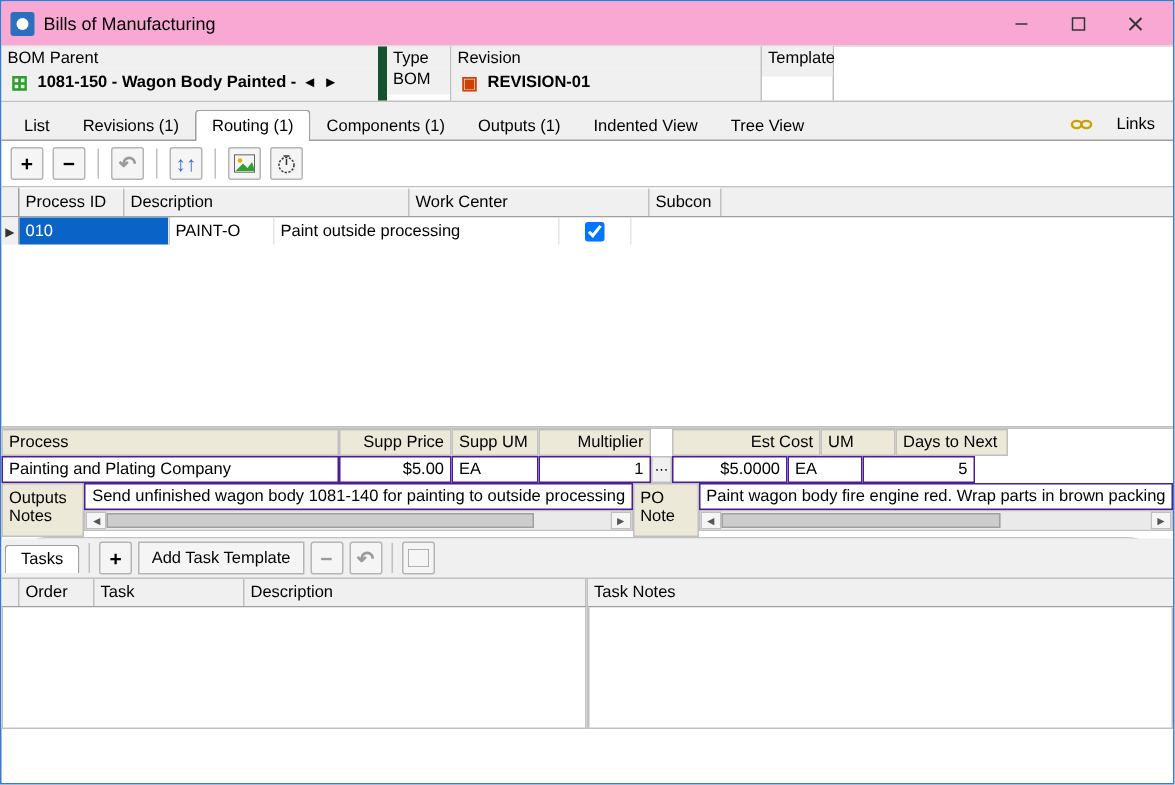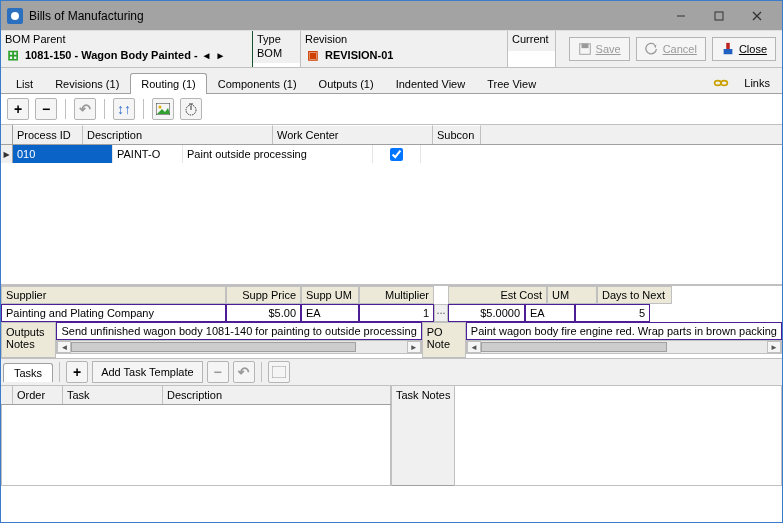--- a/index.html
+++ b/index.html
@@ -1,18 +1,18 @@
 <!DOCTYPE html>
 <html><head>
 <meta charset="utf-8">
 <style>
   * { box-sizing: border-box; margin: 0; padding: 0; }
   body { font-family: Tahoma, Arial, sans-serif; font-size: 11px; background: #fff; color: #000; }
   .window { width: 783px; height: 523px; border: 1px solid #3a7bcc; position: relative; background: #fff; display: flex; flex-direction: column; }
-  .titlebar { height: 30px; background: #a3a3a3; display: flex; align-items: center; padding: 0 6px; border-bottom: 1px solid #ddd; }
+  .titlebar { height: 30px; background: #f9a8d4; display: flex; align-items: center; padding: 0 6px; border-bottom: 1px solid #ddd; }
   .titlebar .logo { width: 16px; height: 16px; background: #2b6fbf; border-radius: 2px; position: relative; margin-right: 6px; }
   .titlebar .logo::after { content: ""; position: absolute; width: 8px; height: 8px; background: #fff; border-radius: 50%; top: 4px; left: 4px; }
   .titlebar .title { flex: 1; font-size: 12px; }
   .winbtn { width: 38px; height: 26px; display: flex; align-items: center; justify-content: center; color: #555; cursor: pointer; }
 
   .row1 { display: flex; border-bottom: 1px solid #c0c0c0; }
   .panel-block { border-right: 1px solid #c0c0c0; display: flex; flex-direction: column; }
   .panel-label { font-size: 11px; padding: 2px 4px 0 4px; color: #000; background: #f0f0f0;}
   .panel-body { display: flex; align-items: center; padding: 2px 4px 4px 4px; gap: 4px; background:#f0f0f0;}
   .inner-block { display: flex; flex-direction: column; }
@@ -50,28 +50,28 @@
   .details { display:flex; flex-direction:column; padding:0; border-top:1px solid #c0c0c0;}
   .detrow { display:flex; }
   .det-label { background:#ece9d8; border:1px solid #c0c0c0; padding:3px 4px; font-size:11px; height:18px; display:flex;align-items:center;}
   .det-input { background:#fff; border:1px solid #4c1d95; padding:2px 4px; font-size:11px; height:18px; display:flex;align-items:center; overflow:hidden;white-space:nowrap;}
   .det-input.right{justify-content:flex-end}
   .scrollbar-h { height:14px; background:#f0f0f0; border:1px solid #c0c0c0; display:flex; align-items:center; }
   .scrollbar-h .sbtn{width:14px;height:12px;display:flex;align-items:center;justify-content:center;font-size:8px;color:#555;border:1px solid #c0c0c0;background:#f5f5f5;}
   .scrollbar-h .strack{flex:1;height:12px;background:#eaeaea;position:relative;}
   .scrollbar-h .sthumb{position:absolute;height:10px;top:1px;background:#cdcdcd;border:1px solid #a0a0a0;}
 
-  .tasks { display:flex; flex-direction:column; border-top:1px solid #c0c0c0;}
+  .tasks { display:flex; flex-direction:column; border-top:1px solid #c0c0c0;border-radius:31px;}
   .taskbar { display:flex; align-items:center; gap:4px; padding:2px 0; border-bottom:1px solid #c0c0c0; background:#f0f0f0;}
   .taskbar .tab2 { padding:3px 10px; background:#fff; border:1px solid #a0a0a0; border-bottom:none; font-size:11px; border-radius:3px 3px 0 0; margin-left:2px;}
   .tasksbody { display:flex; height:100px;}
   .tgrid { flex:1; border-right:1px solid #c0c0c0; display:flex; flex-direction:column;}
   .tgrid-head{display:flex;background:#f0f0f0;border-bottom:1px solid #a0a0a0;}
   .tgrid-head .th{border-right:1px solid #c0c0c0;padding:3px 4px;font-size:11px;}
-  .tnotes { width:390px; display:flex; flex-direction:row; }
+  .tnotes { width:390px; display:flex; flex-direction:column; }
   .tnotes .th{background:#f0f0f0;border-bottom:1px solid #a0a0a0;padding:3px 4px;font-size:11px;}
   .tnotes .body{flex:1;background:#fff;border:1px solid #c0c0c0;border-top:none;}
   .tgrid .body{flex:1;background:#fff;border:1px solid #c0c0c0;border-top:none;}
   .eb{width:14px;background:#f0f0f0;border:1px solid #c0c0c0;display:flex;align-items:center;justify-content:center;font-size:9px;cursor:pointer}
 </style>
 </head>
 <body>
 
 <div class="window">
 
@@ -101,64 +101,41 @@
       <div style="display:flex">
         <div class="inner-block" style="flex:1">
           <div class="panel-label">BOM Parent</div>
           <div class="panel-body">
             <span class="ico parent-icon">⊞</span>
             <span class="value-line">1081-150 - Wagon Body Painted - </span>
             <span class="tri">◄</span>
             <span class="tri">►</span>
           </div>
         </div>
-        <div class="inner-block" style="width:48px;border-left:1px solid #14532d">
+        <div class="inner-block" style="width:48px;border-left:6px solid #14532d">
           <div class="panel-label">Type</div>
           <div class="panel-body">
               <span class="value-line" style="font-weight:normal">BOM</span>
             </div>
         </div>
       </div>
     </div>
     <div class="panel-block" style="width:255px">
       <div style="display:flex">
         <div class="inner-block" style="flex:1">
           <div class="panel-label">Revision</div>
           <div class="panel-body">
             <span class="ico rev-icon">▣</span>
             <span class="value-line">REVISION-01</span>
           </div>
         </div>
         <div class="inner-block" style="width:48px;border-left:1px solid #c0c0c0">
-          <div class="panel-label">Current</div>
+          <div class="panel-label">Template</div>
           <div class="panel-body"></div>
         </div>
-      </div>
-    </div>
-    <div class="btn-area" style="flex:1;justify-content:flex-end">
-      <div class="btn disabled">
-        <svg viewBox="0 0 16 16">
-            <rect x="2" y="2" width="12" height="12" fill="none" stroke="#9a9a9a"></rect>
-            <rect x="4" y="2" width="8" height="5" fill="#9a9a9a"></rect>
-          </svg>
-        <span style="text-decoration:underline">Save</span>
-      </div>
-      <div class="btn disabled">
-        <svg viewBox="0 0 16 16">
-            <path d="M11 3 A6 6 0 1 0 13 8" fill="none" stroke="#9a9a9a" stroke-width="1.5"></path>
-            <path d="M13 3 L10 4 L12 7 Z" fill="#9a9a9a"></path>
-          </svg>
-        <span style="text-decoration:underline">Cancel</span>
-      </div>
-      <div class="btn">
-        <svg viewBox="0 0 16 16">
-            <rect x="6" y="1" width="4" height="9" fill="#c02020"></rect>
-            <rect x="3" y="8" width="10" height="6" fill="#2060c0"></rect>
-          </svg>
-        <span style="text-decoration:underline">Close</span>
       </div>
     </div>
   </div>
 
   <div class="tabsrow">
     <div class="tab">List</div>
     <div class="tab">Revisions (1)</div>
     <div class="tab active">Routing (1)</div>
     <div class="tab">Components (1)</div>
     <div class="tab">Outputs (1)</div>
@@ -213,21 +190,21 @@
         <div class="gc" style="width:190px">Paint outside processing</div>
         <div class="gc" style="width:48px;justify-content:center">
           <input type="checkbox" checked="" style="margin: 0px;">
         </div>
       </div>
     </div>
   </div>
 
   <div class="details">
     <div class="detrow">
-      <div class="det-label" style="width:225px;justify-content:flex-start">Supplier</div>
+      <div class="det-label" style="width:225px;justify-content:flex-start">Process</div>
       <div class="det-label" style="width:75px;justify-content:flex-end">Supp Price</div>
       <div class="det-label" style="width:58px">Supp UM</div>
       <div class="det-label" style="width:75px;justify-content:flex-end">Multiplier</div>
       <div style="width:14px"></div>
       <div class="det-label" style="width:99px;justify-content:flex-end">Est Cost</div>
       <div class="det-label" style="width:50px">UM</div>
       <div class="det-label" style="width:75px">Days to Next</div>
     </div>
     <div class="detrow">
       <div class="det-input" style="width:225px">Painting and Plating Company</div>

